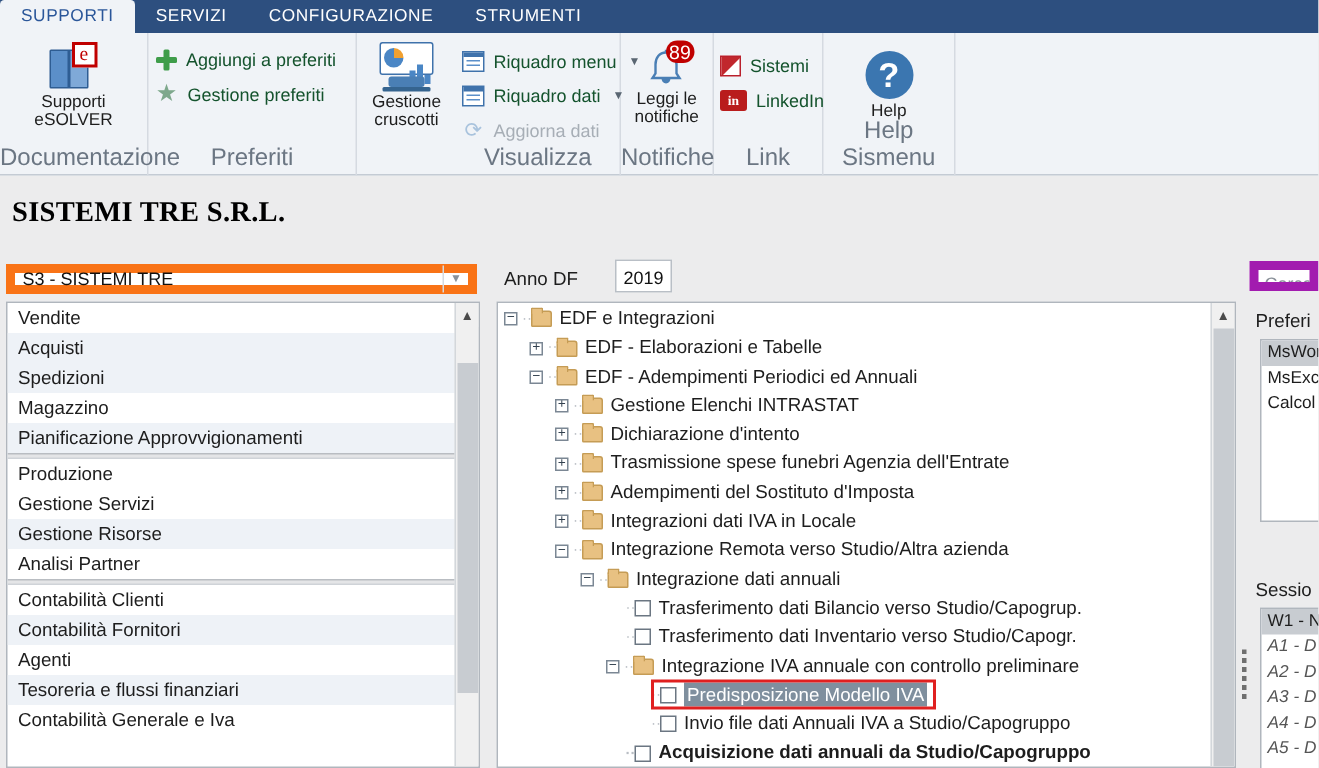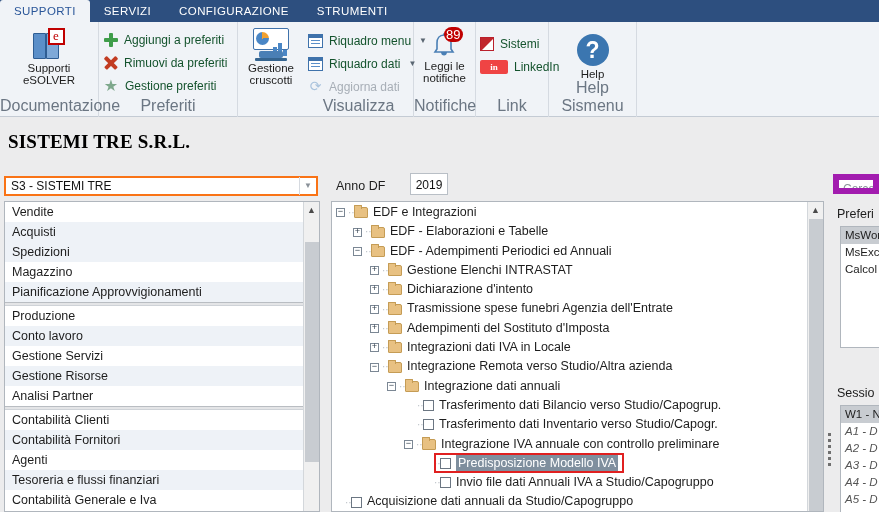--- a/index.html
+++ b/index.html
@@ -126,39 +126,39 @@
     background: #c00000; border-radius: 8px; color: #fff;
     font-size: 13px; font-weight: normal; line-height: 15px; text-align: center; padding: 0 2px;
   }
 
   
   .ic-sis { width: 14px; height: 14px; background: #fff; border: 1px solid #b9202c; position: relative; }
   .ic-sis::after { content: ""; position: absolute; left: 0; top: 0; width: 0; height: 0;
     border-left: 13px solid #c1272d; border-bottom: 13px solid transparent; }
 
   
-  .ic-li { width: 28px; height: 14px; background: #ef4444; border-radius: 2px;
+  .ic-li { width: 18px; height: 14px; background: #b91c1c; border-radius: 2px;
     color: #fff; font-size: 9px; font-weight: bold; line-height: 14px; text-align: center;
     font-family: "Liberation Serif", serif; }
 
   
   .ic-help { width: 32px; height: 32px; border-radius: 50%; background: #3b76b0;
     color: #fff; font-size: 23px; font-weight: bold; line-height: 32px; text-align: center; }
 
   
   .pagetitle {
     position: absolute; left: 8px; top: 131px;
     font-family: "Liberation Serif", serif; font-weight: bold;
     font-size: 19px; color: #000; letter-spacing: .2px;
   }
 
   
   .combo {
     position: absolute; left: 4px; top: 176px; width: 314px; height: 20px;
-    background: #fff; border: 2px solid #f97316; display: flex; align-items: center;
+    background: #fff; border: 6px solid #f97316; display: flex; align-items: center;
   }
   .combo .val { flex: 1; padding-left: 5px; font-size: 12px; color: #111; }
   .combo .arrow {
     width: 17px; height: 18px; border-left: 1px solid #d6dae0;
     color: #8a9199; font-size: 8px; line-height: 18px; text-align: center;
   }
   .annolbl { position: absolute; left: 336px; top: 179px; font-size: 12.5px; color: #1d1d1d; }
   .annobox {
     position: absolute; left: 410px; top: 173px; width: 38px; height: 22px;
     background: #fff; border: 1px solid #b9bfc6;
@@ -278,24 +278,20 @@
         </div>
       </div>
       <div class="gname">Documentazione</div>
     </div>
 
     <div class="rgroup" style="left:99px; width:139px;">
       <div class="gbody" style="padding-top:2px;">
         <div class="smallrow">
           <span class="ic ic-plus"></span>
           <span class="lbl">Aggiungi a preferiti</span>
-        </div>
-        <div class="smallrow">
-          <span class="ic ic-x"></span>
-          <span class="lbl">Rimuovi da preferiti</span>
         </div>
         <div class="smallrow">
           <span class="ic ic-star">★</span>
           <span class="lbl">Gestione preferiti</span>
         </div>
       </div>
       <div class="gname">Preferiti</div>
     </div>
 
     <div class="rgroup" style="left:238px; width:176px;">
@@ -398,21 +394,20 @@
 
   <div class="leftpane">
     <div id="leftlist" style="width:299px;">
         <div class="litem">Vendite</div>
         <div class="litem alt">Acquisti</div>
         <div class="litem alt">Spedizioni</div>
         <div class="litem">Magazzino</div>
         <div class="litem alt">Pianificazione Approvvigionamenti</div>
         <div class="lsep"></div>
         <div class="litem">Produzione</div>
-        <div class="litem alt">Conto lavoro</div>
         <div class="litem">Gestione Servizi</div>
         <div class="litem alt">Gestione Risorse</div>
         <div class="litem">Analisi Partner</div>
         <div class="lsep"></div>
         <div class="litem">Contabilità Clienti</div>
         <div class="litem alt">Contabilità Fornitori</div>
         <div class="litem">Agenti</div>
         <div class="litem alt">Tesoreria e flussi finanziari</div>
         <div class="litem">Contabilità Generale e Iva</div>
       </div>
@@ -432,21 +427,21 @@
         <div class="tnode" style="padding-left: 38px;"><span class="exp">+</span><span class="dots">··</span><span class="folder"></span><span class="txt">Trasmissione spese funebri Agenzia dell'Entrate</span></div>
         <div class="tnode" style="padding-left: 38px;"><span class="exp">+</span><span class="dots">··</span><span class="folder"></span><span class="txt">Adempimenti del Sostituto d'Imposta</span></div>
         <div class="tnode" style="padding-left: 38px;"><span class="exp">+</span><span class="dots">··</span><span class="folder"></span><span class="txt">Integrazioni dati IVA in Locale</span></div>
         <div class="tnode" style="padding-left: 38px;"><span class="exp">−</span><span class="dots">··</span><span class="folder"></span><span class="txt">Integrazione Remota verso Studio/Altra azienda</span></div>
         <div class="tnode" style="padding-left: 55px;"><span class="exp">−</span><span class="dots">··</span><span class="folder"></span><span class="txt">Integrazione dati annuali</span></div>
         <div class="tnode" style="padding-left: 72px;"><span class="spacer"></span><span class="dots">··</span><span class="leaf"></span><span class="txt">Trasferimento dati Bilancio verso Studio/Capogrup.</span></div>
         <div class="tnode" style="padding-left: 72px;"><span class="spacer"></span><span class="dots">··</span><span class="leaf"></span><span class="txt">Trasferimento dati Inventario verso Studio/Capogr.</span></div>
         <div class="tnode" style="padding-left: 72px;"><span class="exp">−</span><span class="dots">··</span><span class="folder"></span><span class="txt">Integrazione IVA annuale con controllo preliminare</span></div>
         <div class="tnode" style="padding-left: 89px;"><span class="spacer"></span><span class="dots">··</span><span class="leaf"></span><span class="txt sel">Predisposizione Modello IVA</span></div>
         <div class="tnode" style="padding-left: 89px;"><span class="spacer"></span><span class="dots">··</span><span class="leaf"></span><span class="txt">Invio file dati Annuali IVA a Studio/Capogruppo</span></div>
-        <div class="tnode" style=""><span class="spacer"></span><span class="dots">··</span><span class="leaf"></span><span class="txt">Acquisizione dati annuali da Studio/Capogruppo</span></div>
+        <div class="tnode" style="padding-left: 72px; font-weight: bold;"><span class="spacer"></span><span class="dots">··</span><span class="leaf"></span><span class="txt">Acquisizione dati annuali da Studio/Capogruppo</span></div>
         <div class="tnode" style="padding-left: 55px;"><span class="dots">··</span></div>
       </div>
     <div class="tsb">
       <div class="up">▲</div>
       <div class="thumb"></div>
     </div>
   </div>
 
   <div class="splitter">
     <div class="grip"></div>

